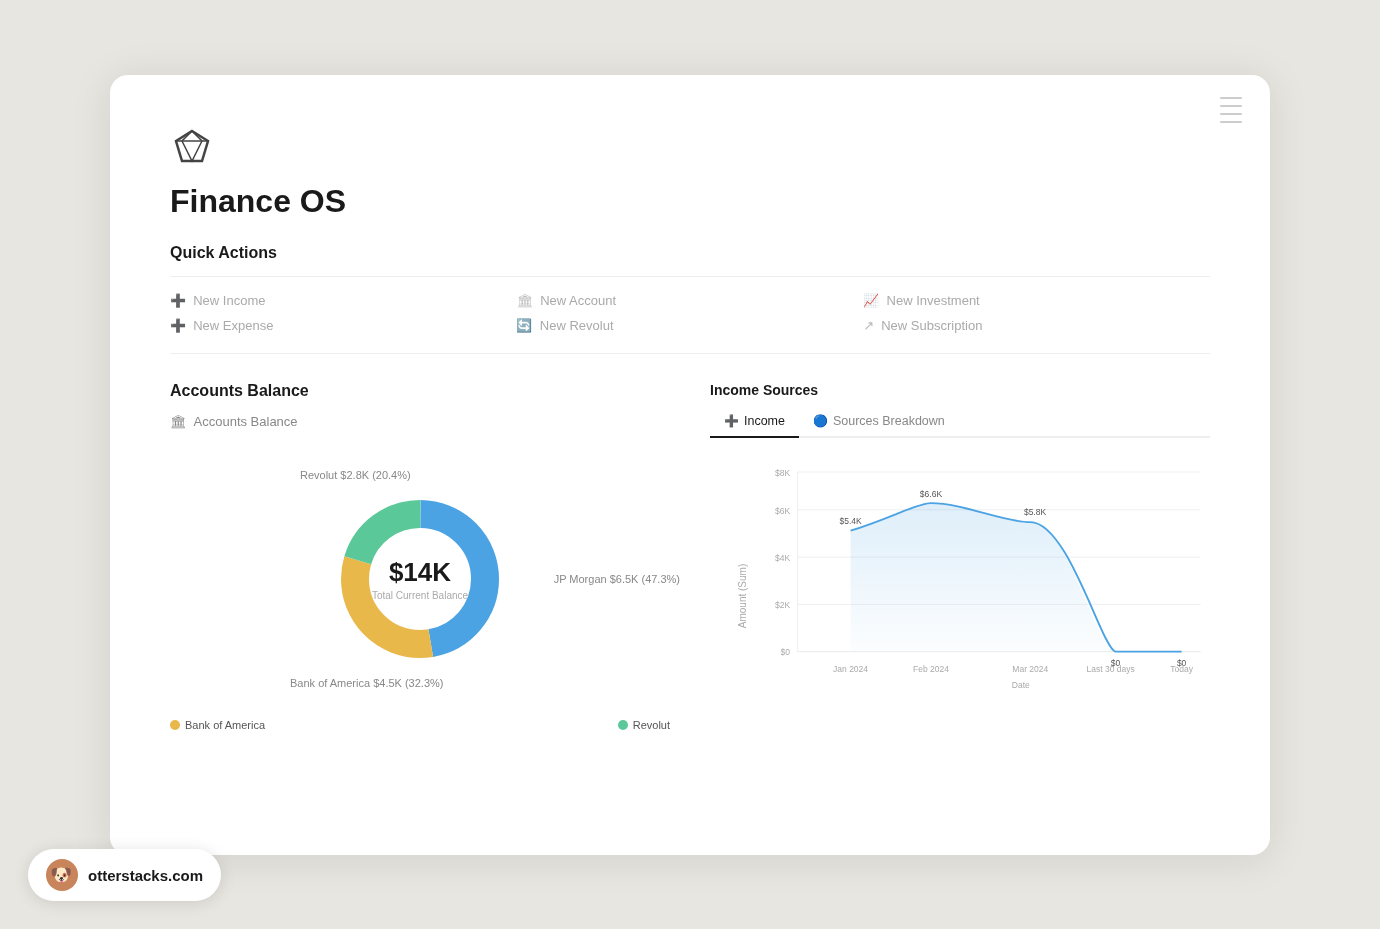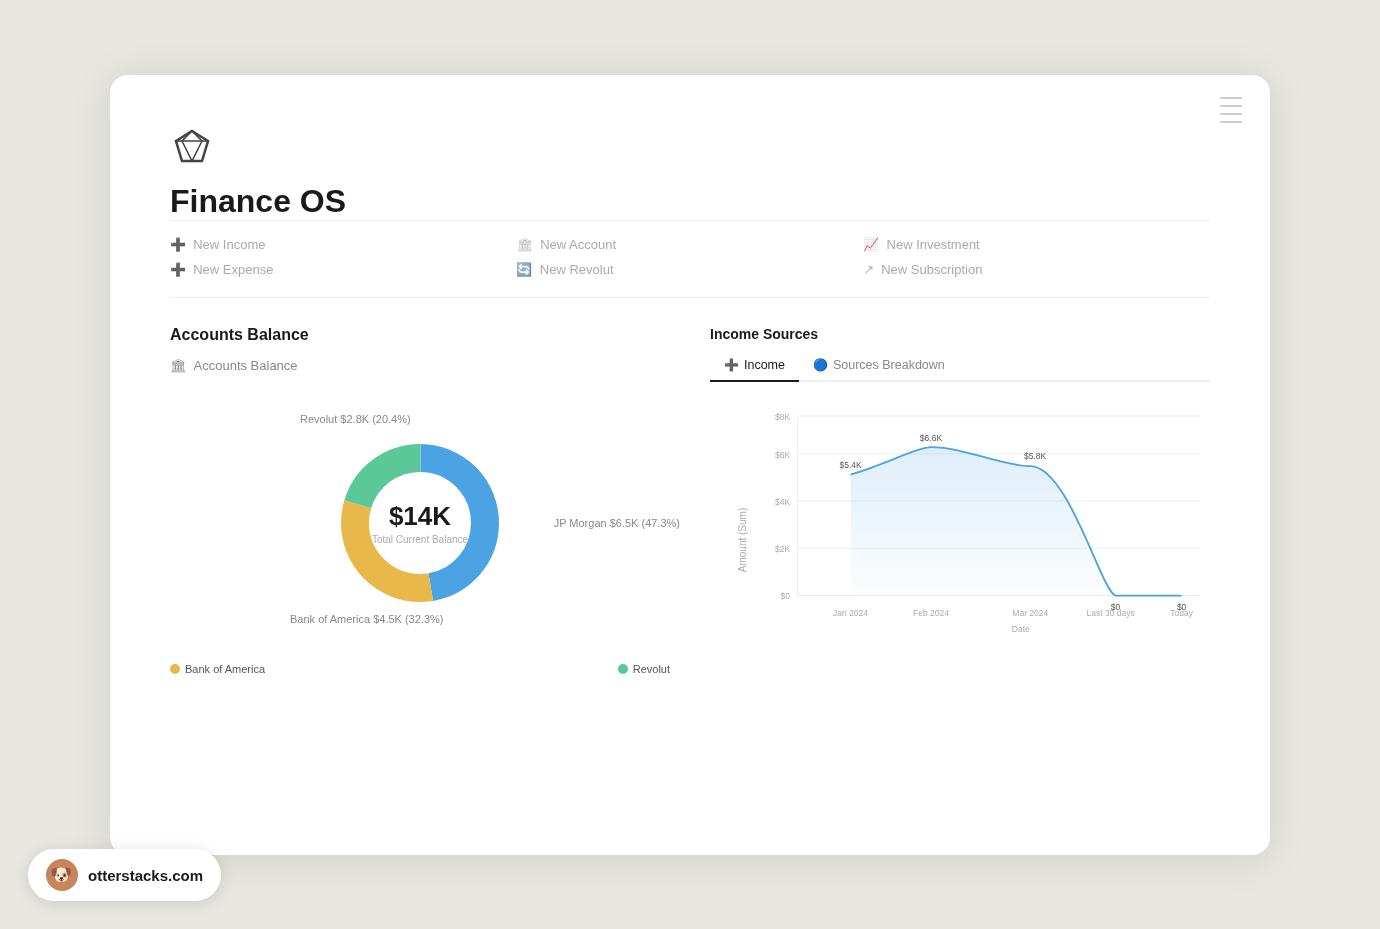--- a/index.html
+++ b/index.html
@@ -37,20 +37,21 @@
     }
     .logo-icon {
       width: 44px;
       height: 44px;
       margin-bottom: 10px;
     }
     .app-title {
       font-size: 32px;
       font-weight: 700;
       color: #1a1a1a;
+      margin-bottom: 24px;
     }
     .section-title {
       font-size: 16px;
       font-weight: 600;
       color: #1a1a1a;
       margin-bottom: 14px;
     }
     .divider {
       border: none;
       border-top: 1px solid #eee;
@@ -234,20 +235,21 @@
   <div>
     <svg class="logo-icon" viewBox="0 0 44 44" fill="none" xmlns="http://www.w3.org/2000/svg">
       <polygon points="22,6 38,16 32,36 12,36 6,16" fill="none" stroke="#444" stroke-width="2.5"></polygon>
       <polygon points="22,6 32,16 22,36 12,16" fill="none" stroke="#444" stroke-width="1.5"></polygon>
       <line x1="6" y1="16" x2="38" y2="16" stroke="#444" stroke-width="1.5"></line>
     </svg>
   </div>
 
   <div class="app-title">Finance OS</div>
 
+  <div class="section-title">Quick Actions</div>
   <hr class="divider">
   <div class="quick-actions-grid">
     <div class="quick-action-item">
       <span class="qa-icon">➕</span>
       <span>New Income</span>
     </div>
     <div class="quick-action-item">
       <span class="qa-icon">🏛</span>
       <span>New Account</span>
     </div>
@@ -278,21 +280,21 @@
       <div class="accounts-balance-header">
         <span>🏛</span>
         <span>Accounts Balance</span>
       </div>
 
       <div class="donut-container">
         <div style="position:relative; width:260px; height:220px; display:flex; align-items:center; justify-content:center;">
 
           <div style="position:absolute; top:0px; left:10px; font-size:11px; color:#888; white-space:nowrap;">Revolut $2.8K (20.4%)</div>
           <div style="position:absolute; right:-130px; top:50%; transform:translateY(-50%); font-size:11px; color:#888; white-space:nowrap;">JP Morgan $6.5K (47.3%)</div>
-          <div style="position:absolute; bottom:8px; left:0px; font-size:11px; color:#888; white-space:nowrap;">Bank of America $4.5K (32.3%)</div>
+          <div style="position:absolute; bottom:0px; left:0px; font-size:11px; color:#888; white-space:nowrap;">Bank of America $4.5K (32.3%)</div>
 
           <div class="donut-wrap" style="position:relative;">
             <svg viewBox="0 0 200 200" width="200" height="200">
 
               <circle cx="100" cy="100" r="65" fill="none" stroke="#4BA3E3" stroke-width="28" stroke-dasharray="193.2 215.2" stroke-dashoffset="102.1"></circle>
               <circle cx="100" cy="100" r="65" fill="none" stroke="#E8B84B" stroke-width="28" stroke-dasharray="131.8 276.6" stroke-dashoffset="-91.1"></circle>
               <circle cx="100" cy="100" r="65" fill="none" stroke="#5BC89A" stroke-width="28" stroke-dasharray="83.3 325.1" stroke-dashoffset="-222.9"></circle>
 
               <circle cx="100" cy="100" r="50" fill="white"></circle>
             </svg>

